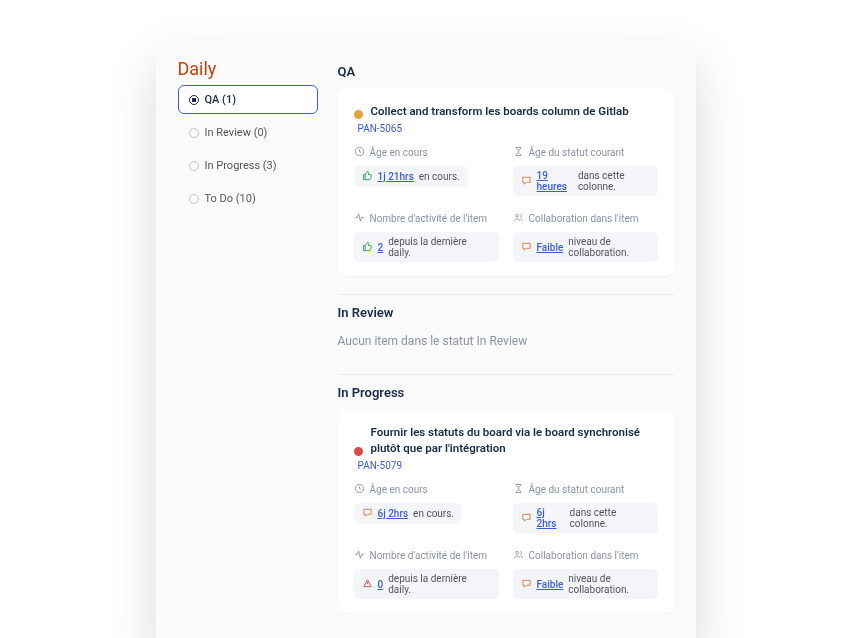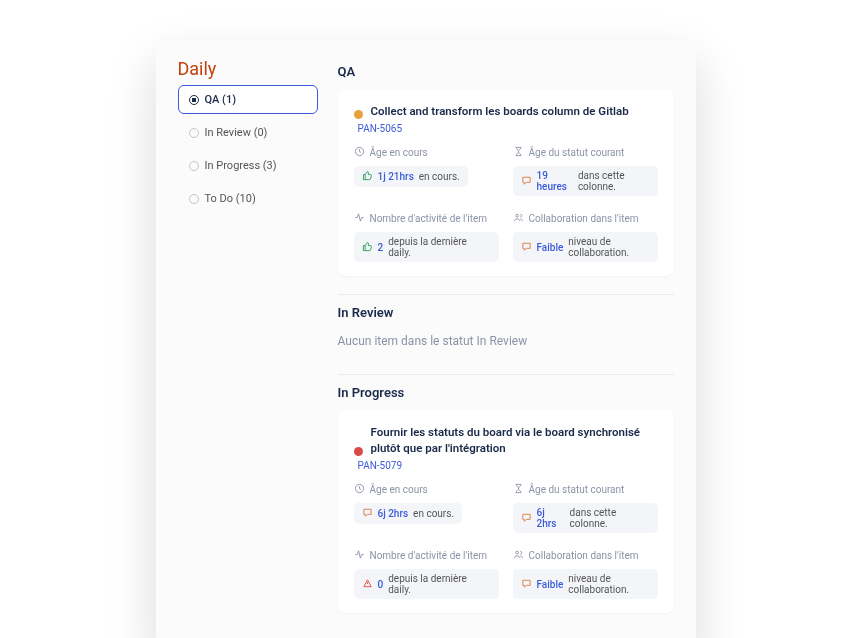--- a/index.html
+++ b/index.html
@@ -21,21 +21,21 @@
 .empty{font-size:12px;color:#8b93a6;padding:4px 0 18px}
 .divider{border:none;border-top:1px solid #e8eaef;margin:8px 0 4px}
 .card{background:#fff;border-radius:8px;padding:14px 16px;margin-bottom:18px;box-shadow:0 1px 2px rgba(0,0,0,0.04)}
 .issue-head{display:flex;gap:8px;align-items:flex-end;margin-bottom:4px}
 .dot{width:9px;height:9px;border-radius:50%;margin-top:3px;flex-shrink:0}
 .issue-title{font-size:11.5px;font-weight:600;color:#1a2b4a;line-height:1.4}
 .issue-key{font-size:10px;color:#3b5bdb;margin-left:4px;margin-bottom:12px}
 .stats{display:grid;grid-template-columns:1fr 1fr;gap:16px 14px}
 .stat-h{display:flex;align-items:center;gap:5px;font-size:10px;color:#8b93a6;margin-bottom:7px}
 .pill{display:inline-flex;align-items:center;gap:5px;background:#f3f5f9;border-radius:5px;padding:4px 8px;font-size:10px;color:#555}
-.pill .v{color:#3b5bdb;font-weight:500}
+.pill .v{color:#3b5bdb;text-decoration:underline;font-weight:500}
 .ico{width:11px;height:11px;flex-shrink:0}
 .green{color:#2a9d5a}
 .orange{color:#d97d3e}
 .red{color:#d94a4a}
 </style>
 </head>
 <body>
 
 <div class="app">
   <div class="main">

